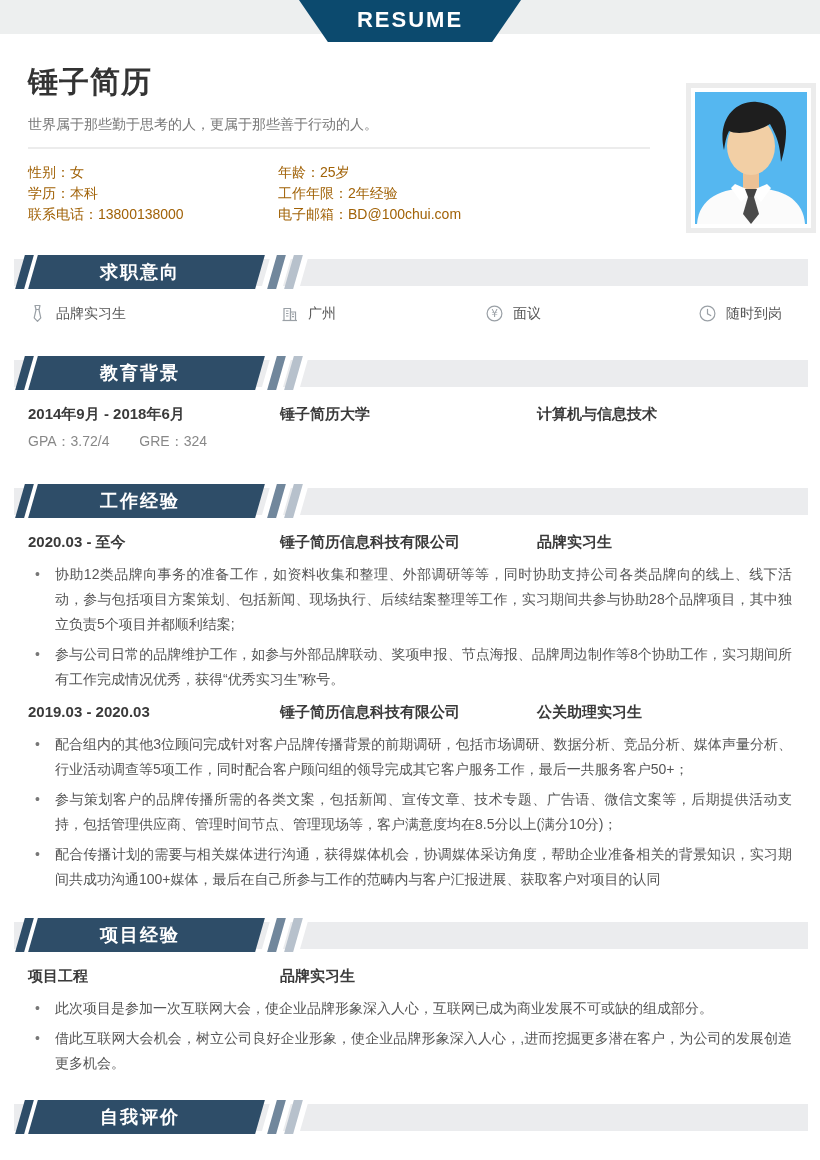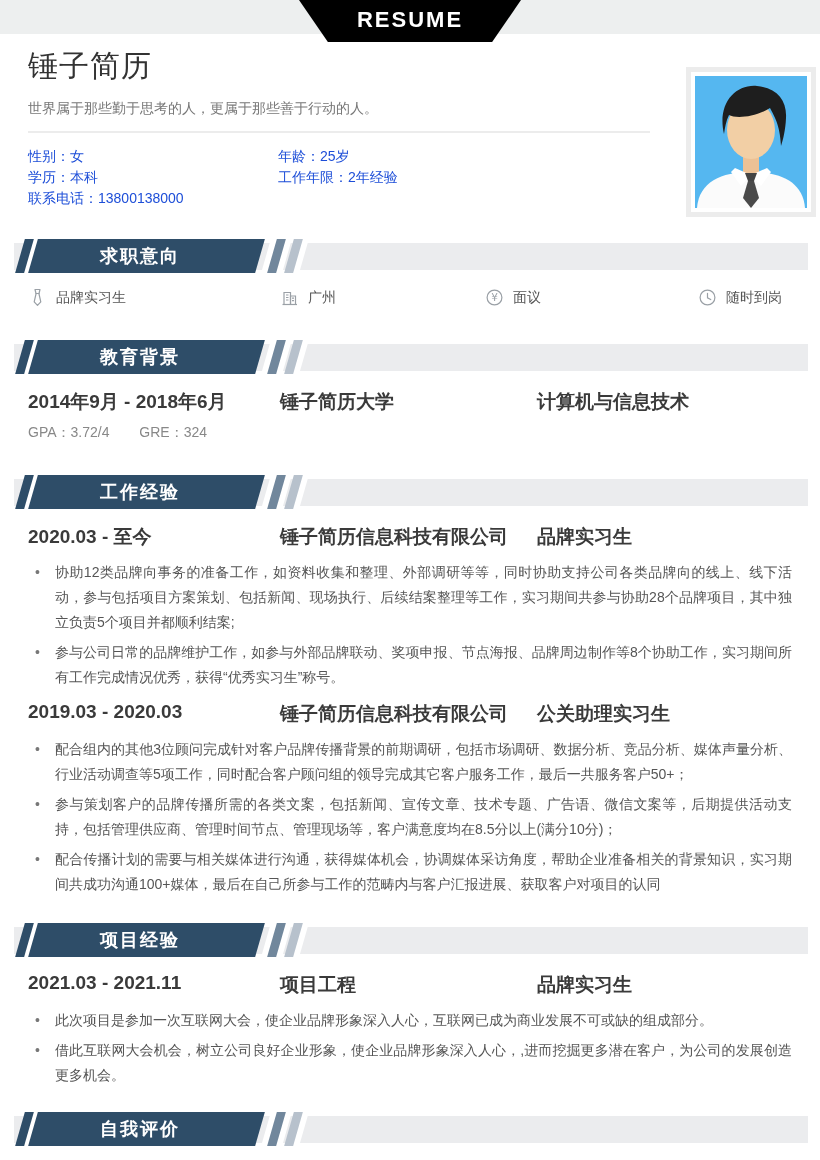--- a/index.html
+++ b/index.html
@@ -5,33 +5,33 @@
   * { margin:0; padding:0; box-sizing:border-box; }
   html,body { width:820px; }
   body {
     height:1160px; overflow:hidden; background:#ffffff;
     font-family:"Liberation Sans","DejaVu Sans",sans-serif;
     color:#555; position:relative;
   }
   .top-strip { height:34px; background:#edefef; }
   .banner {
     position:absolute; top:0; left:50%; transform:translateX(-50%);
-    width:222px; height:42px; background:#000000;
+    width:222px; height:42px; background:#0c4a6e;
     clip-path:polygon(0 0,100% 0,87% 100%,13% 100%);
     color:#fff; text-align:center; line-height:40px;
     font-size:22px; letter-spacing:2px; font-weight:bold;
   }
   .content { padding:0 28px; position:relative; }
 
-  .name { margin-top:12px; font-size:30px; font-weight:normal; color:#333; letter-spacing:1px; }
+  .name { margin-top:28px; font-size:30px; font-weight:bold; color:#333; letter-spacing:1px; }
   .motto { margin-top:13px; font-size:14px; color:#777; }
   .head-divider { margin-top:13px; border-bottom:2px solid #ececec; width:622px; }
 
   .info-grid { margin-top:13px; display:grid; grid-template-columns:250px 1fr; width:622px; }
-  .info-col div { font-size:14px; line-height:21px; color:#1d4ed8; }
+  .info-col div { font-size:14px; line-height:21px; color:#a16207; }
 
   .photo {
     position:absolute; top:21px; right:4px; width:130px; height:150px;
     background:#fff; border:5px solid #ececec; padding:4px;
   }
   .photo-inner { width:100%; height:100%; background:#55b7f0; overflow:hidden; }
 
   .sec-header { position:relative; height:34px; margin:0 -14px 0 -14px; }
   .sec-bar { position:absolute; left:0; right:-2px; top:4px; bottom:3px; background:#ebecee; }
   .sec-badge {
@@ -48,21 +48,21 @@
   .slash { position:absolute; top:0; bottom:0; width:9px; transform:skewX(-16deg); }
   .slash-a { left:258px; background:#71879c; box-shadow:-6px 0 0 #fff, 6px 0 0 #fff; }
   .slash-b { left:275px; background:#b7c1cc; box-shadow:6px 0 0 #fff; }
 
   .intent-row { margin-top:15px; display:grid; grid-template-columns:252px 205px 213px 1fr; }
   .intent-item { display:flex; align-items:center; gap:9px; font-size:14px; color:#555; }
   .intent-item svg { flex:0 0 auto; }
 
   .entry {
     display:grid; grid-template-columns:252px 257px 1fr;
-    font-size:19px; font-weight:bold; color:#3a3a3a; margin-top:15px;
+    font-size:15px; font-weight:bold; color:#3a3a3a; margin-top:15px;
   }
   .sub-note { margin-top:9px; font-size:14px; color:#888; }
   .sub-note span { margin-right:26px; }
 
   ul.bullets { list-style:none; margin-top:10px; }
   ul.bullets li {
     position:relative; padding-left:27px; font-size:14px; line-height:25px;
     color:#555; text-align:justify; margin-bottom:5px;
   }
   ul.bullets li::before { content:"•"; position:absolute; left:7px; top:0; color:#777; }
@@ -86,20 +86,21 @@
 
   <div class="info-grid">
     <div class="info-col">
       <div>性别：女</div>
       <div>学历：本科</div>
       <div>联系电话：13800138000</div>
     </div>
     <div class="info-col">
       <div>年龄：25岁</div>
       <div>工作年限：2年经验</div>
+      <div>电子邮箱：BD@100chui.com</div>
     </div>
   </div>
 
   <div class="photo">
     <div class="photo-inner">
       <svg width="112" height="132" viewBox="0 0 112 132">
         <path d="M2 132 C4 106 26 96 56 96 C86 96 108 106 110 132 Z" fill="#fbfbfb"></path>
         <rect x="48" y="80" width="16" height="18" fill="#ecc195"></rect>
         <ellipse cx="56" cy="54" rx="24" ry="29" fill="#f2cfa5"></ellipse>
         <path d="M29 58 C22 28 40 8 62 10 C82 12 92 24 91 42 C90.5 54 88 64 86 70 C85 48 79 40 75 32 C61 41 41 43 34 39 C31 45 30 51 29 58 Z" fill="#1e1e1e"></path>
@@ -211,21 +212,20 @@
   <div class="sec-header" style="margin-top:26px;">
     <div class="sec-bar"></div>
     <div class="sec-badge">
       <span class="sec-badge-text">项目经验</span>
     </div>
     <i class="slash slash-a"></i>
     <i class="slash slash-b"></i>
   </div>
 
   <div class="entry">
-    <span>2021.03 - 2021.11</span>
     <span>项目工程</span>
     <span>品牌实习生</span>
   </div>
   <ul class="bullets">
     <li>此次项目是参加一次互联网大会，使企业品牌形象深入人心，互联网已成为商业发展不可或缺的组成部分。</li>
     <li>借此互联网大会机会，树立公司良好企业形象，使企业品牌形象深入人心，,进而挖掘更多潜在客户，为公司的发展创造更多机会。</li>
   </ul>
 
   <div class="sec-header" style="margin-top:24px;">
     <div class="sec-bar"></div>

